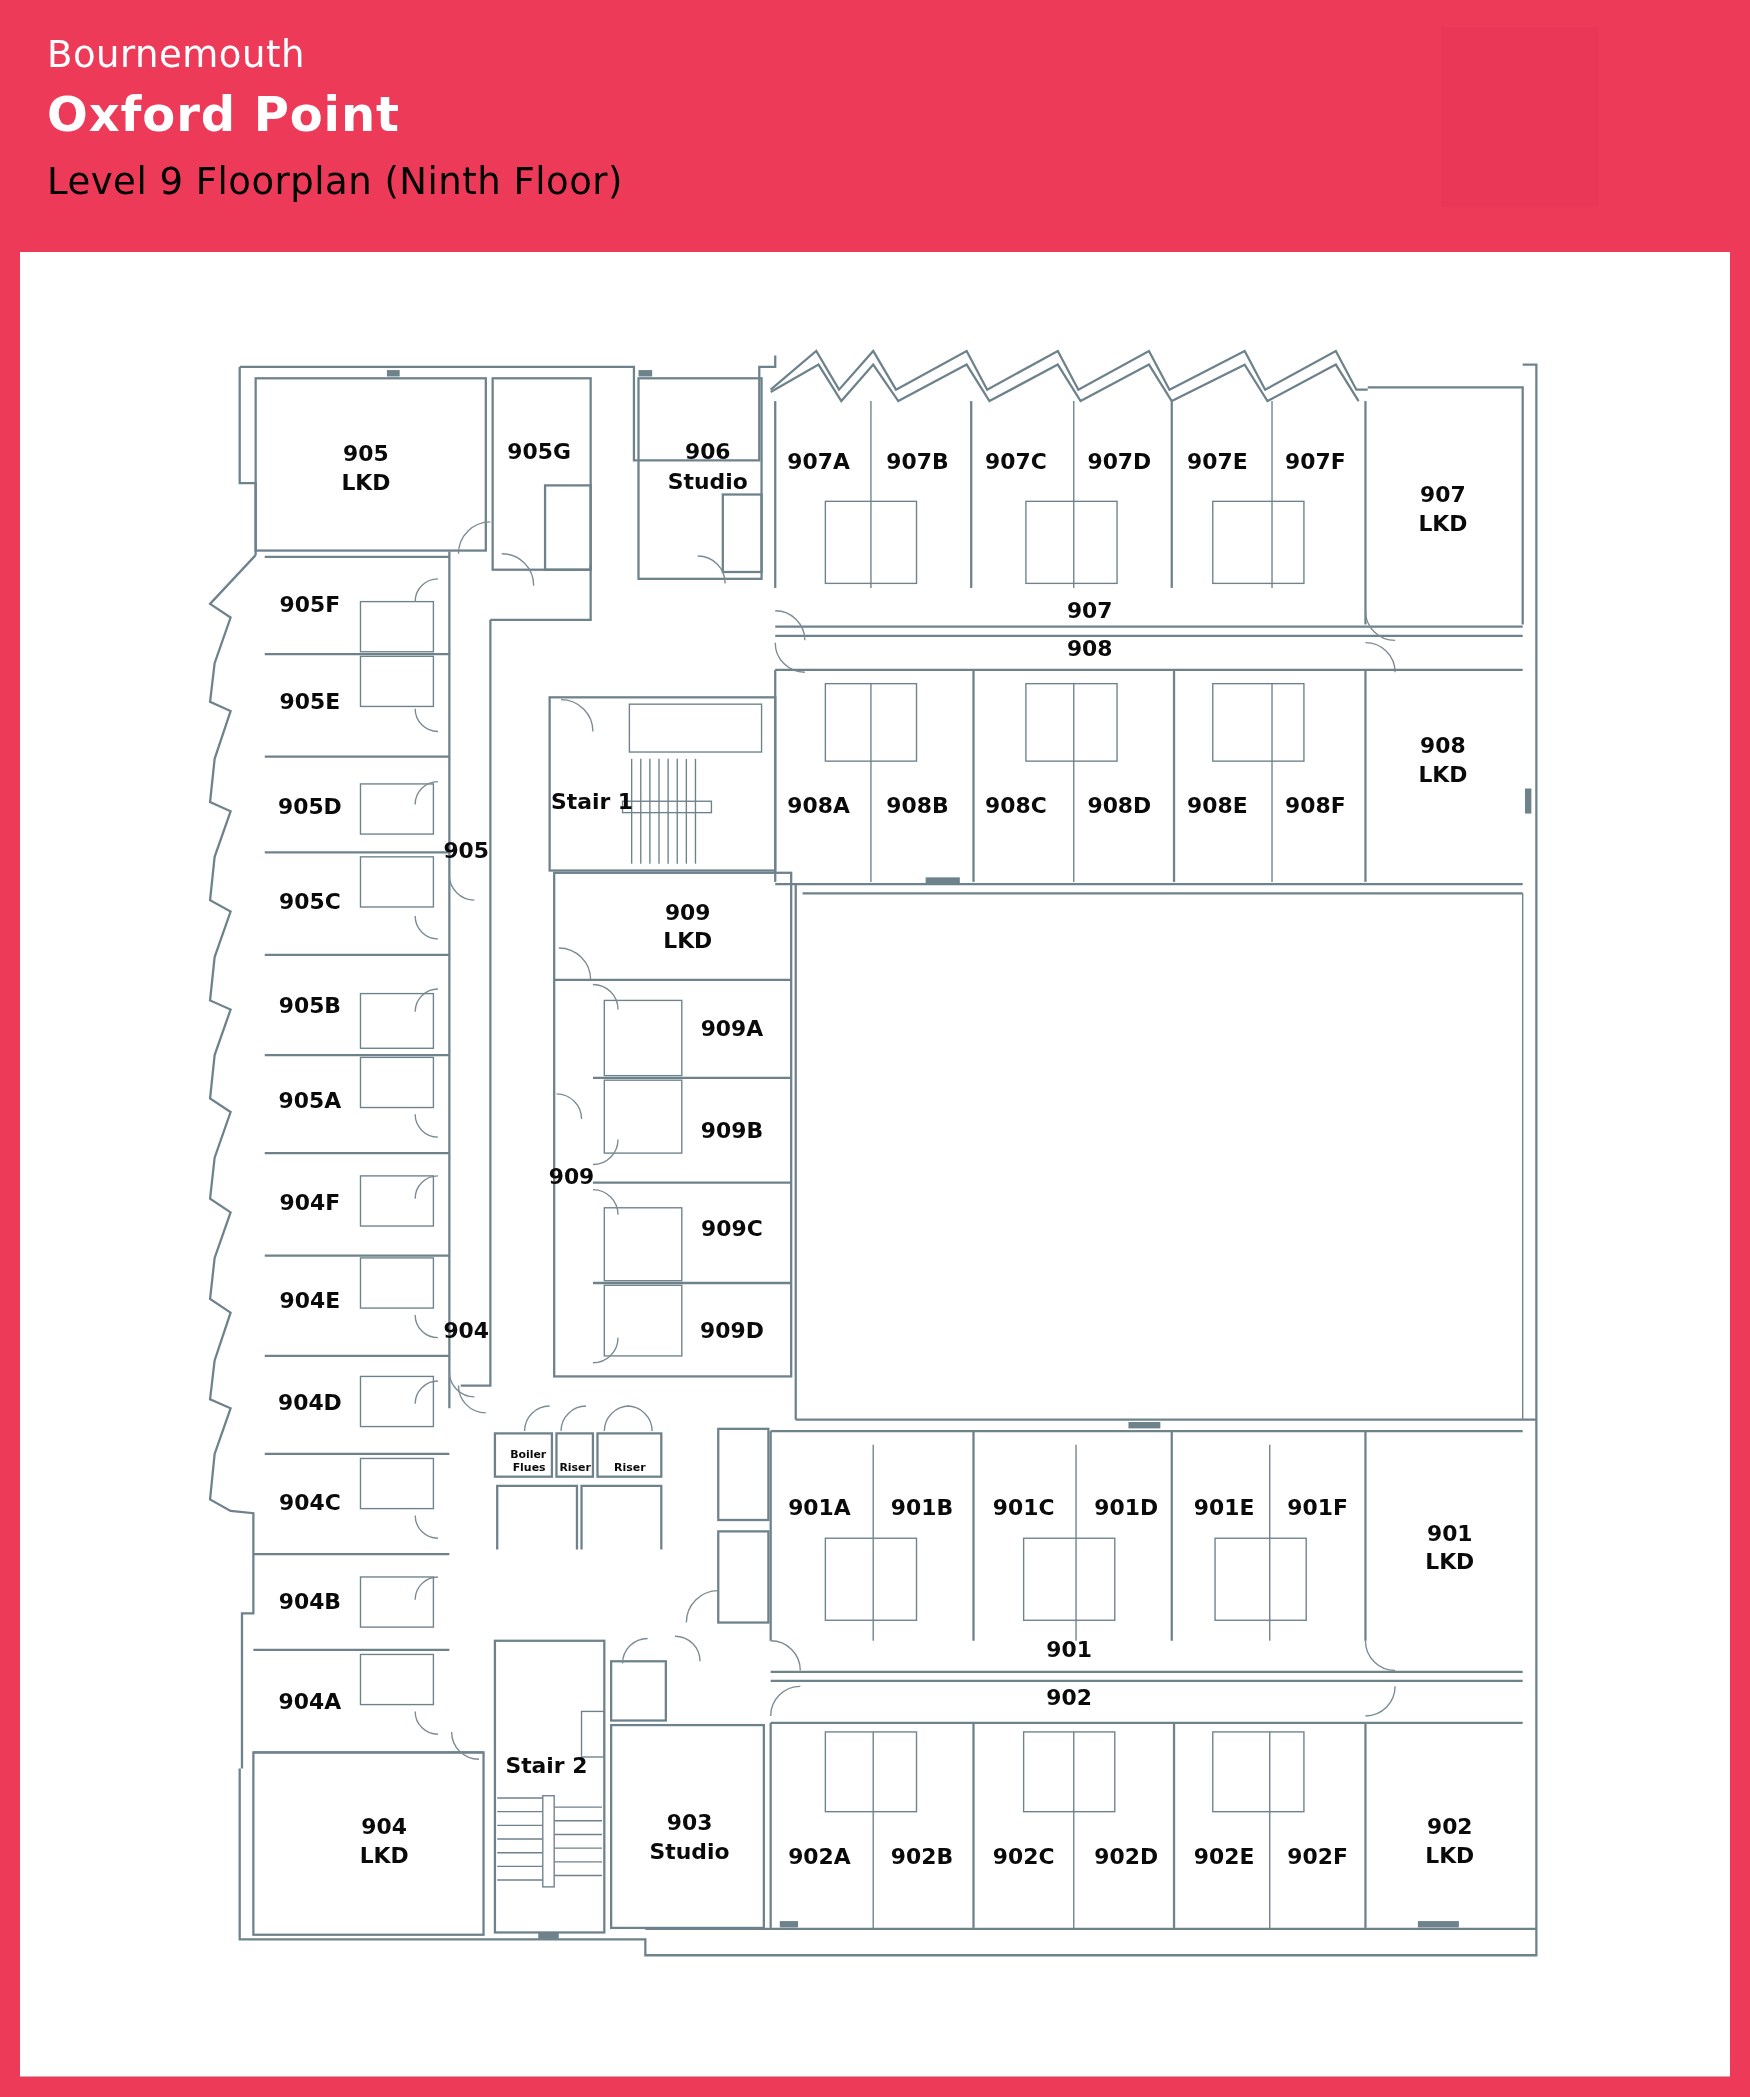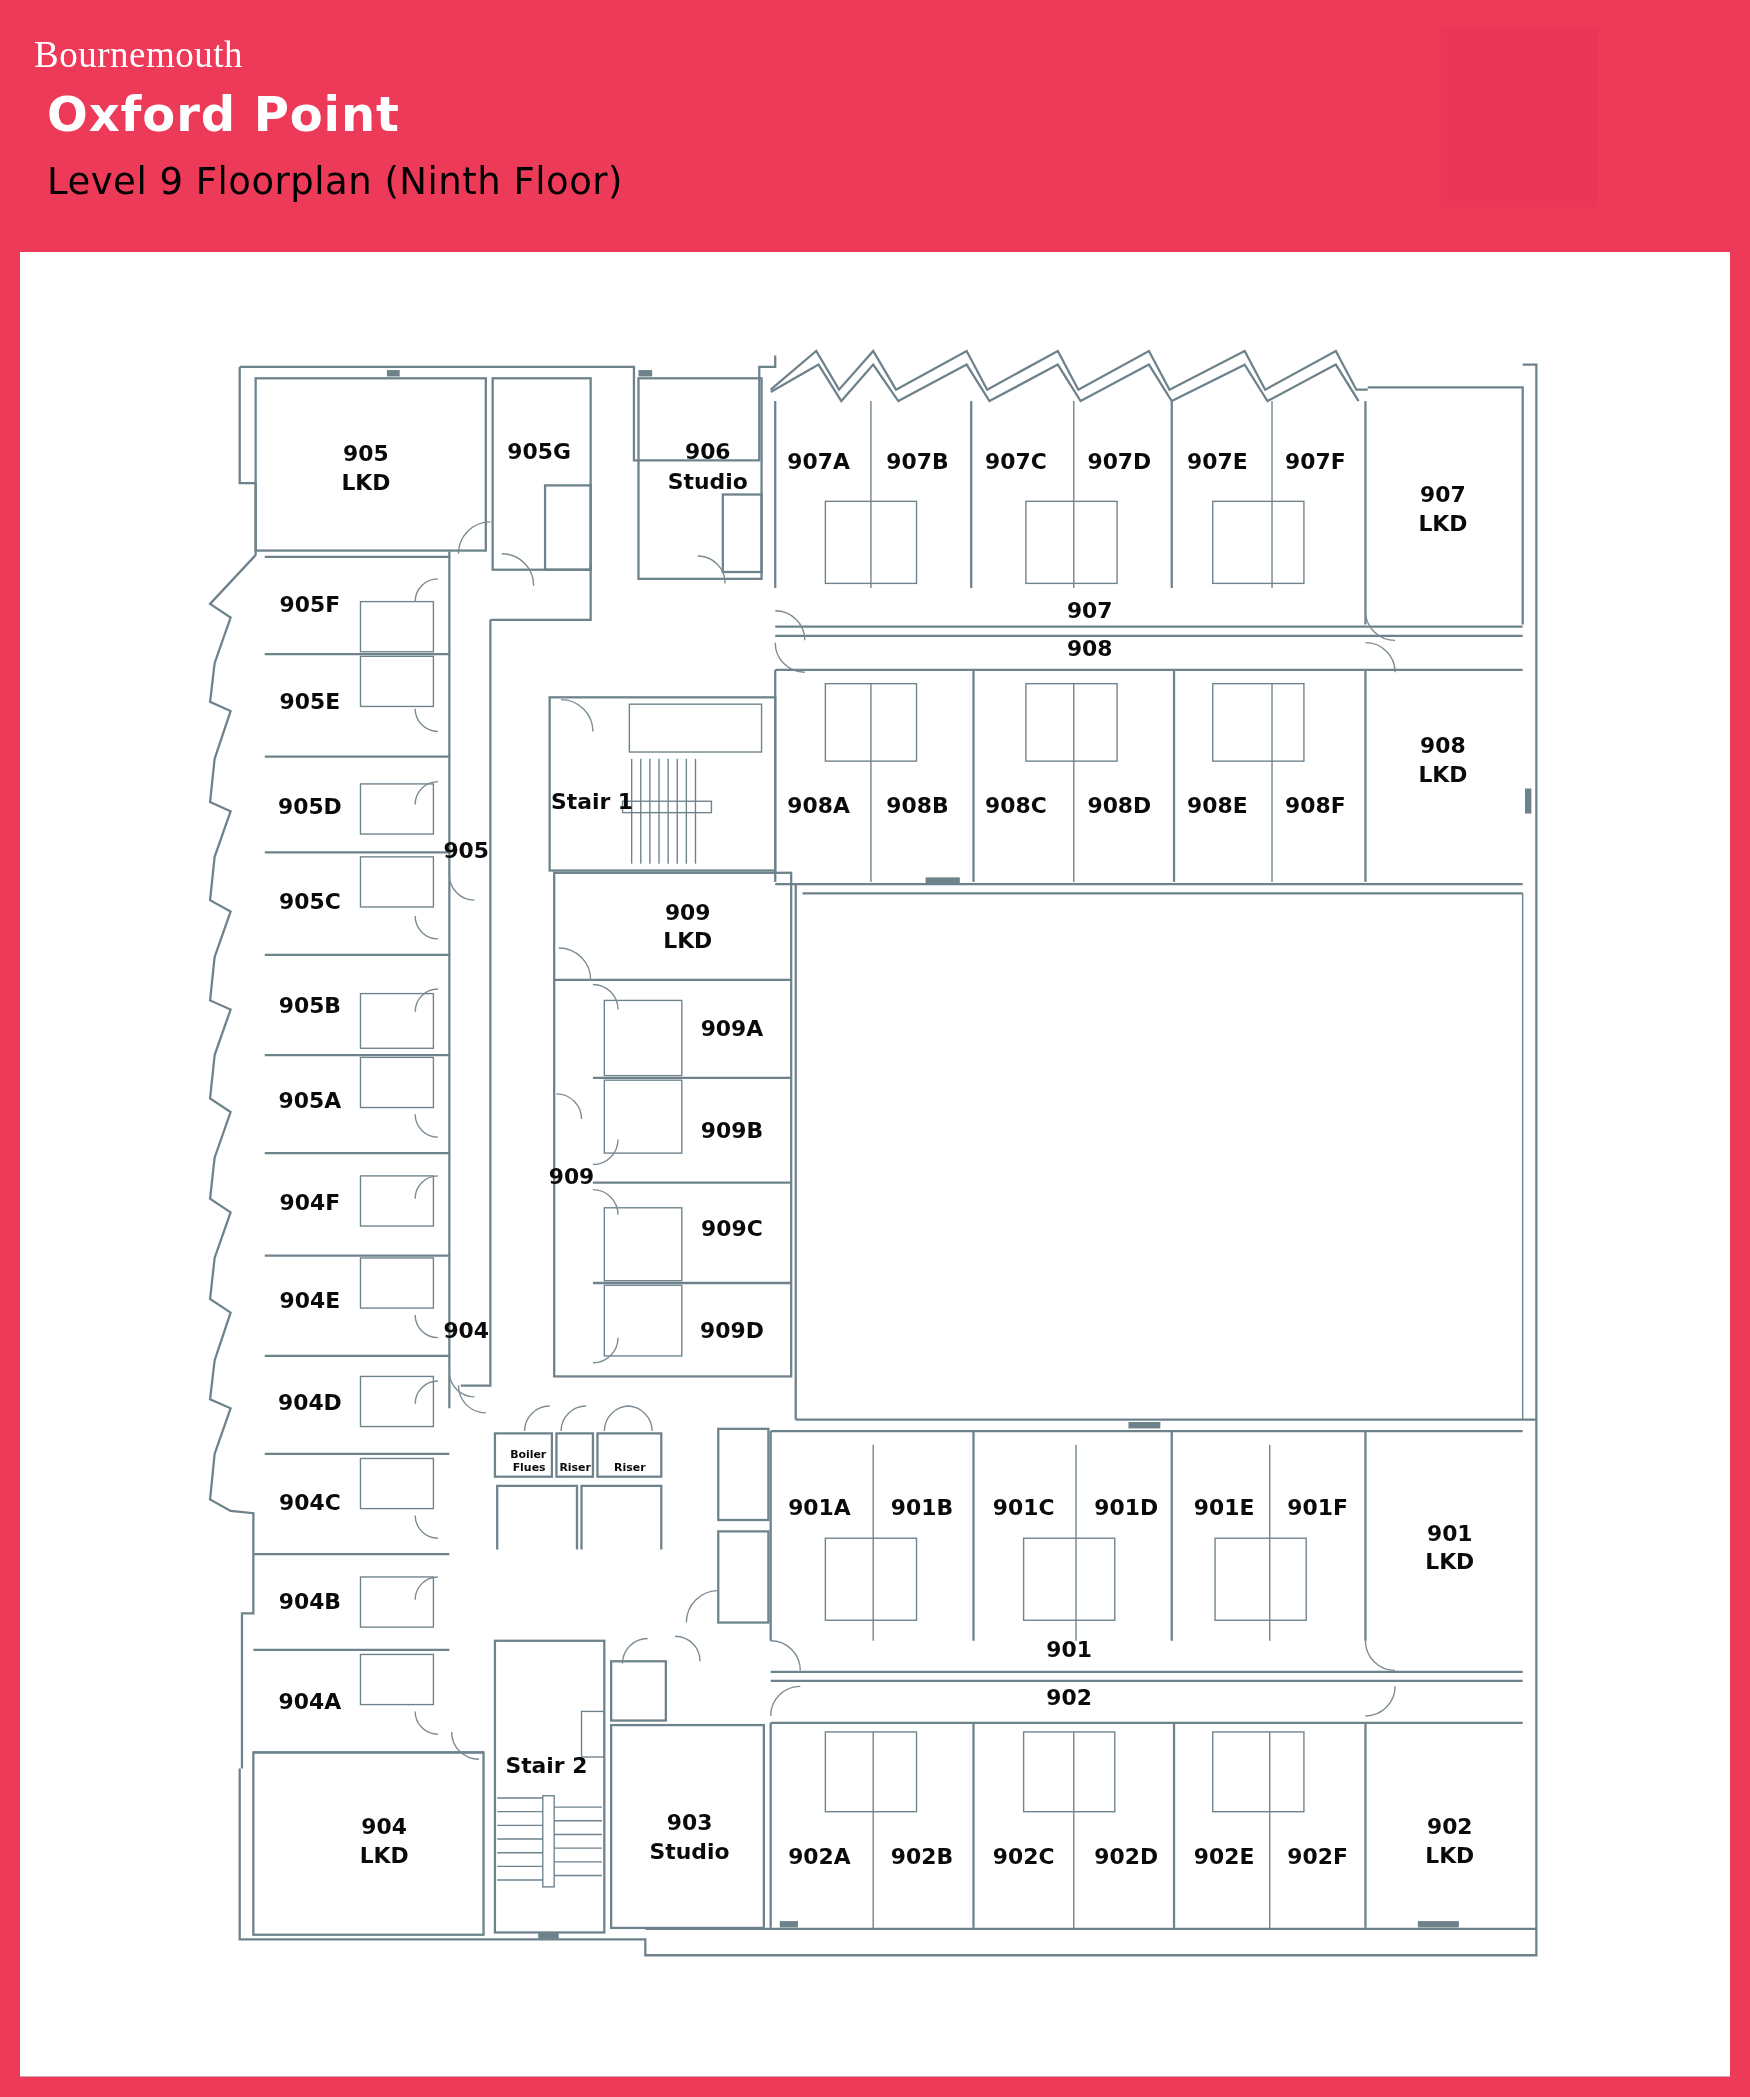--- a/index.html
+++ b/index.html
@@ -5,22 +5,22 @@
   html, body { margin: 0; padding: 0; }
   body {
     width: 1751px; height: 2097px;
     background: #ee3a59;
     position: relative;
     overflow: hidden;
     font-family: "DejaVu Sans", "Liberation Sans", sans-serif;
   }
   .header { position: absolute; left: 0; top: 0; width: 1751px; height: 252px; }
   .header .city {
-    position: absolute; left: 34px; top: 33px;
-    color: #ffffff; font-size: 37px; font-weight: normal; letter-spacing: 0.5px; font-family: Liberation Serif, serif;
+    position: absolute; left: 47px; top: 33px;
+    color: #ffffff; font-size: 37px; font-weight: normal; letter-spacing: 0.5px;
   }
   .header .title {
     position: absolute; left: 47px; top: 86px;
     color: #ffffff; font-size: 48px; font-weight: bold; letter-spacing: 0.9px;
   }
   .header .subtitle {
     position: absolute; left: 47px; top: 160px;
     color: #000000; font-size: 37px; font-weight: normal; letter-spacing: 0.5px;
   }
   .header .logo-area {

